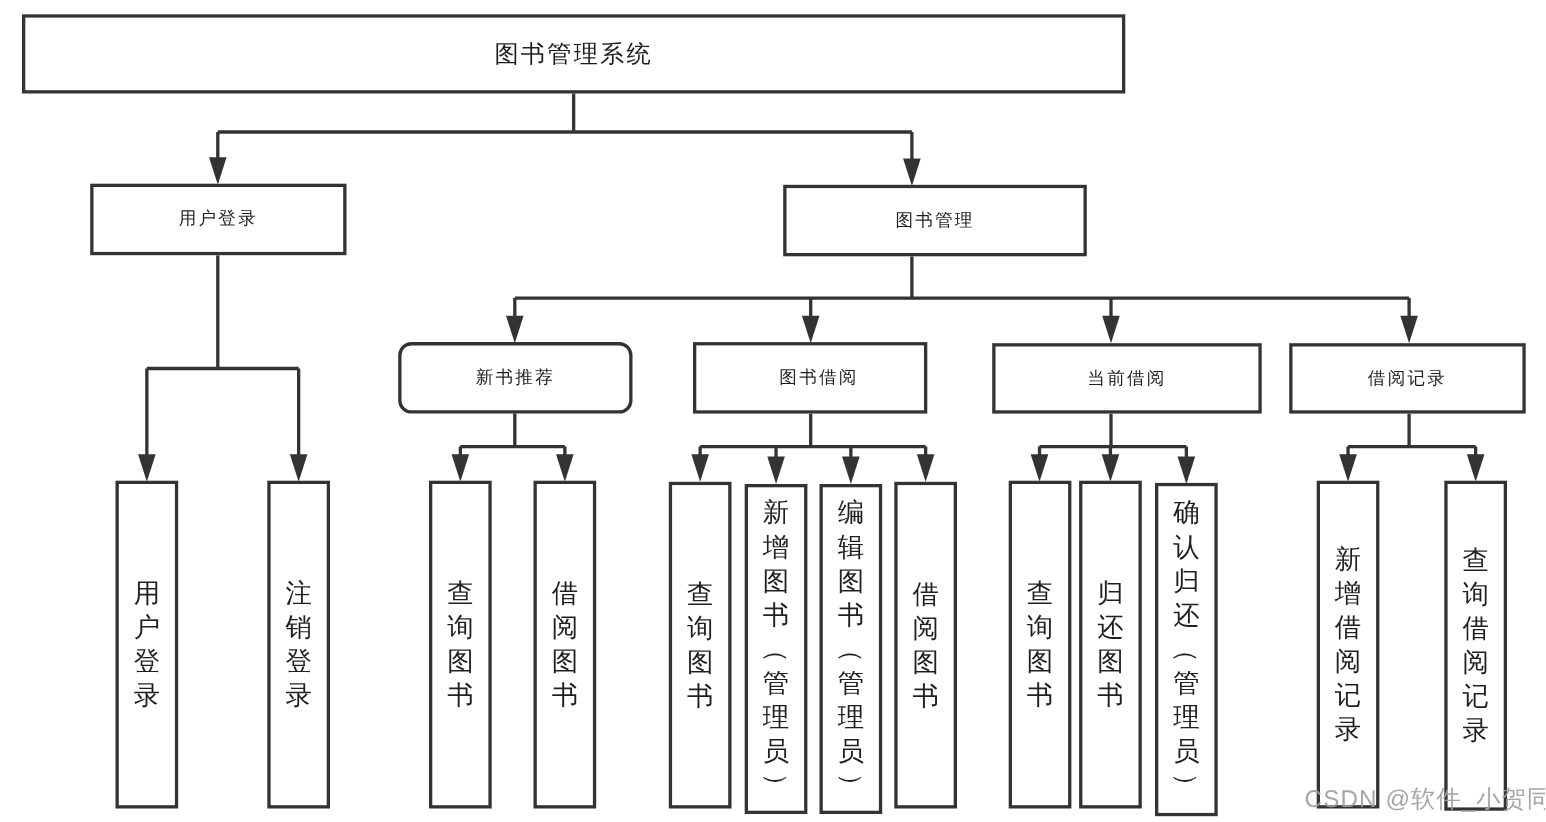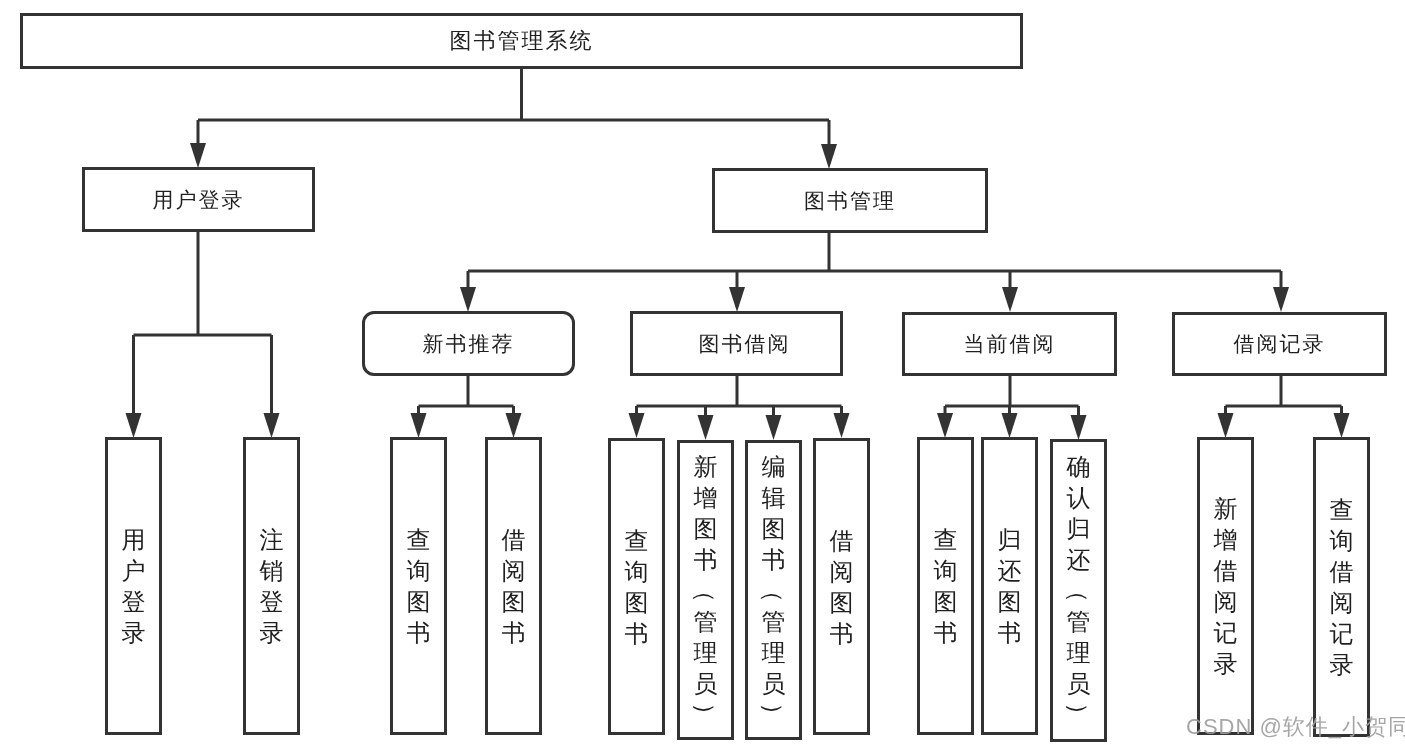--- a/index.html
+++ b/index.html
@@ -23,21 +23,21 @@
     box-sizing: border-box;
     border: 3px solid #333333;
     background: #ffffff;
     display: flex;
     align-items: center;
     justify-content: center;
     z-index: 2;
     color: #1f1f1f;
   }
   .hlabel {
-    font-size: 21px;
+    font-size: 16px;
     letter-spacing: 2px;
     text-align: center;
     white-space: nowrap;
   }
   .root .hlabel { font-size: 22px; }
   .leaf {
     flex-direction: column;
     justify-content: center;
     align-items: center;
   }
@@ -90,38 +90,38 @@
       <polygon points="765.5,415 781.5,415 773.5,440"></polygon>
       <polygon points="833.5,413 849.5,413 841.5,438"></polygon>
       <polygon points="937,413 953,413 945,438"></polygon>
       <polygon points="1001.5,413 1017.5,413 1009.5,438"></polygon>
       <polygon points="1070.5,415 1086.5,415 1078.5,440"></polygon>
       <polygon points="1217.5,413 1233.5,413 1225.5,438"></polygon>
       <polygon points="1333.5,413 1349.5,413 1341.5,438"></polygon>
     </g>
   </svg>
 
-  <div class="box root" style="left:20px; top:13px; width:1003px; height:56px;">
+  <div class="box root" style="left:20px; top:13px; width:1003px; height:72px;">
     <span class="hlabel">图书管理系统</span>
   </div>
 
   <div class="box" style="left:82px; top:167px; width:233px; height:65px;">
     <span class="hlabel">用户登录</span>
   </div>
   <div class="box" style="left:712px; top:168px; width:276px; height:65px;align-items:center;">
     <span class="hlabel">图书管理</span>
   </div>
 
   <div class="box" style="left:362px; top:311px; width:213px; height:65px;border-radius:12px;">
     <span class="hlabel">新书推荐</span>
   </div>
   <div class="box" style="left:630px; top:311px; width:213px; height:65px;padding-left:16px;">
     <span class="hlabel">图书借阅</span>
   </div>
-  <div class="box" style="left:902px; top:312px; width:215px; height:64px;">
+  <div class="box" style="left:902px; top:312px; width:245px; height:64px;">
     <span class="hlabel">当前借阅</span>
   </div>
   <div class="box" style="left:1172px; top:312px; width:215px; height:64px;">
     <span class="hlabel">借阅记录</span>
   </div>
 
   <div class="box leaf" style="left:105px; top:437px; width:57px; height:298px;">
       <span class="vchar">用</span>
       <span class="vchar">户</span>
       <span class="vchar">登</span>

